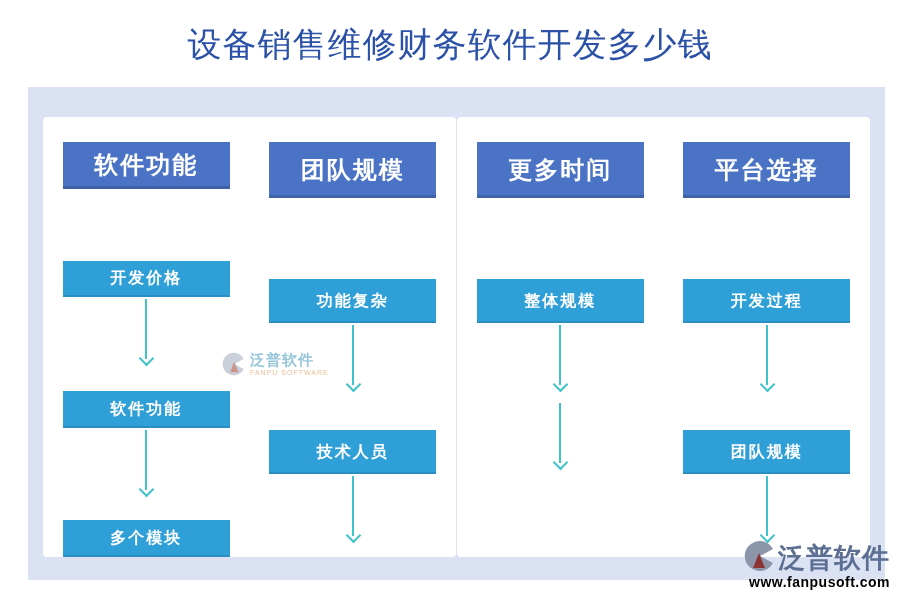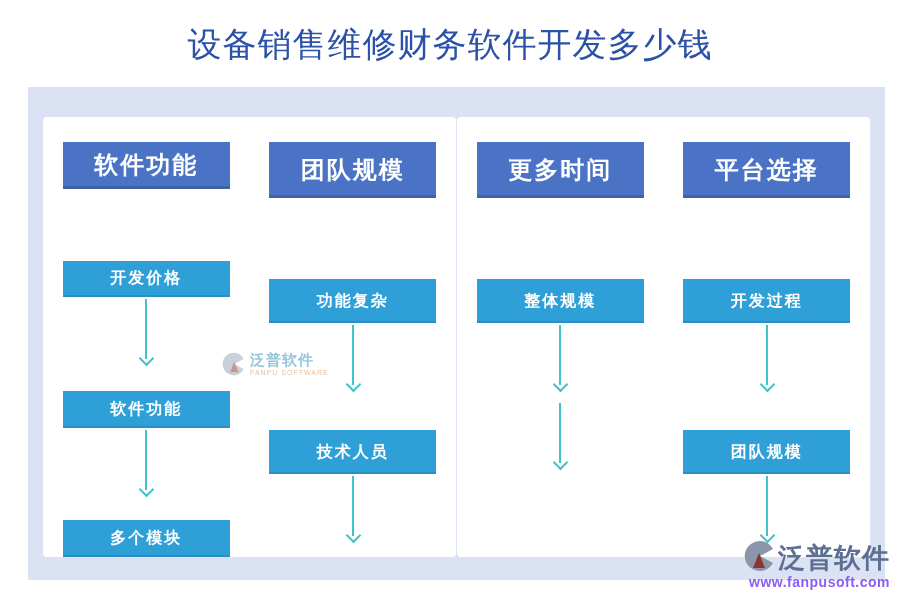--- a/index.html
+++ b/index.html
@@ -57,21 +57,21 @@
   .wm-lines { display:flex; flex-direction:column; line-height:1; }
   .wm-name { font-size:15px; color:#8cc0d8; font-weight:bold; letter-spacing:1px; }
   .wm-sub  { font-size:7px; color:#eab68e; letter-spacing:1px; margin-top:2px; }
 
   .footer-logo {
     position:absolute; right:10px; bottom:10px;
     display:flex; flex-direction:column; align-items:flex-end;
   }
   .fl-row { display:flex; align-items:center; gap:3px; }
   .fl-name { font-size:27px; font-weight:bold; color:#5c6f92; letter-spacing:1px; }
-  .fl-url  { font-size:14px; font-weight:bold; color:#8b5cf6; margin-top:-2px; letter-spacing:0.5px; }
+  .fl-url  { font-size:14px; font-weight:bold; color:#000000; margin-top:-2px; letter-spacing:0.5px; }
 </style>
 </head>
 <body>
 
 <div class="page">
 
   <div class="title">设备销售维修财务软件开发多少钱</div>
 
   <div class="band">
 

